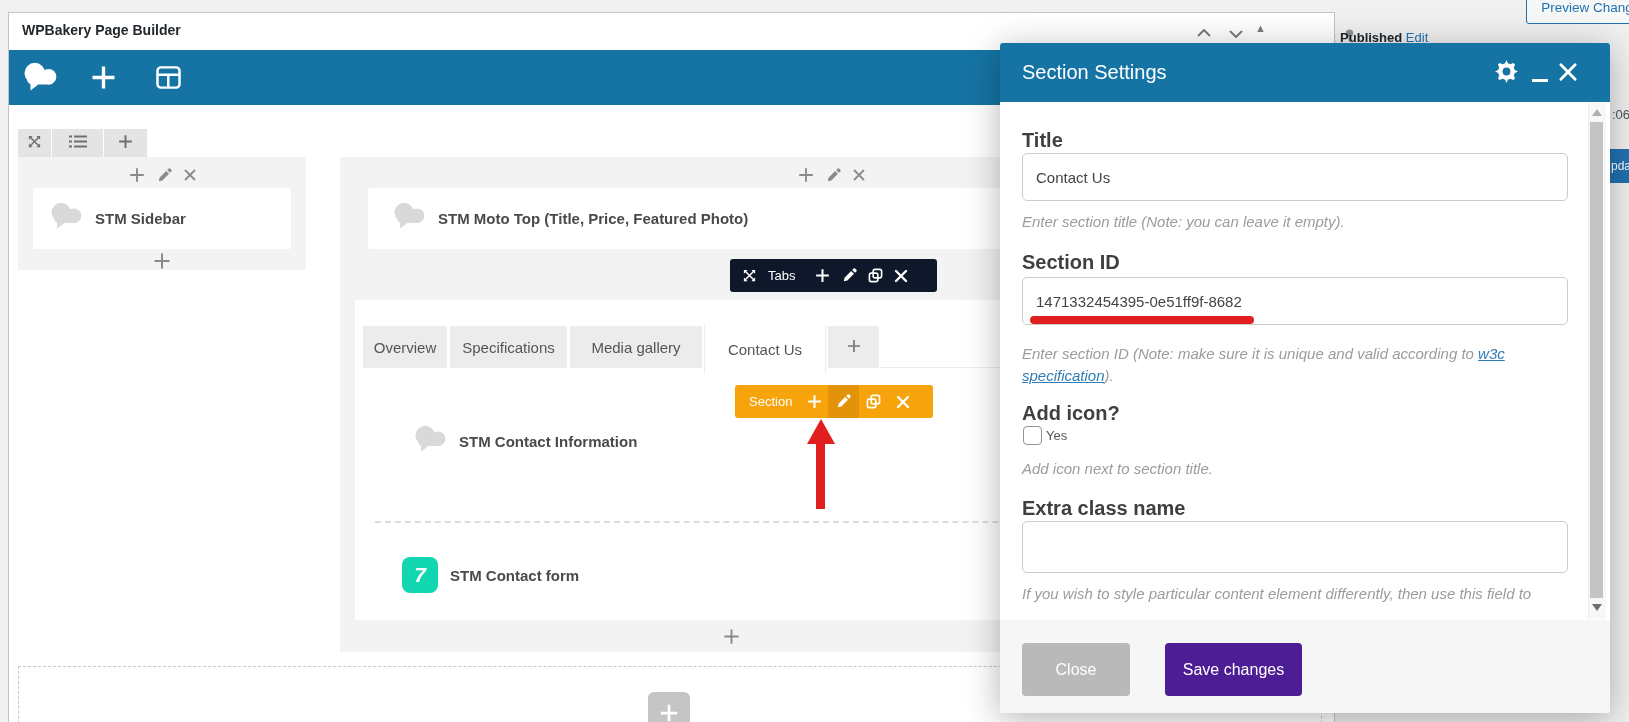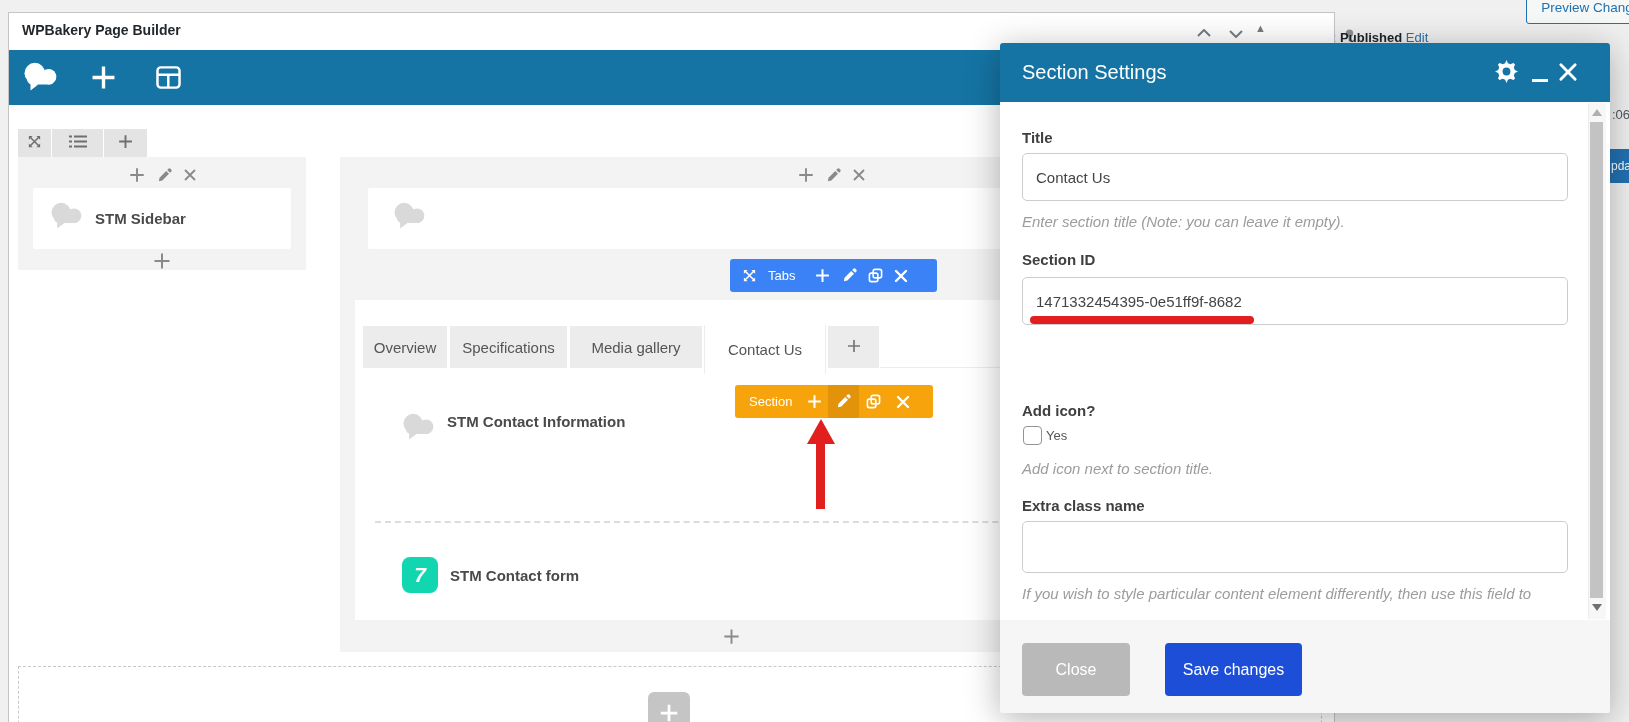--- a/index.html
+++ b/index.html
@@ -20,21 +20,21 @@
   .toolbar{background:#1574a4;}
   .tool-ic{color:#fff;display:flex;align-items:center;justify-content:center;cursor:pointer;}
   
   .rowctl{background:#e4e4e4;color:#6f6f6f;display:flex;align-items:center;justify-content:center;cursor:pointer;}
   .colbox{background:#f3f3f3;}
   .ctlrow{display:flex;align-items:center;justify-content:center;gap:11px;color:#8a8a8a;}
   .ctlrow .ic{display:flex;align-items:center;cursor:pointer;}
   .card{background:#fff;border-radius:2px;display:flex;align-items:center;}
   .el-label{font-size:15px;font-weight:600;color:#4a4a4a;}
   .graylogo{color:#d9d9d9;}
-  .bluebar{background:#3b82f6;border-radius:3px;display:flex;align-items:center;color:#fff;}
+  .bluebar{background:#0f172a;border-radius:3px;display:flex;align-items:center;color:#fff;}
   .orangebar{background:#f6a30c;border-radius:3px;display:flex;align-items:center;color:#fff;}
   .barlabel{font-size:13px;color:#fff;}
   .barcell{display:flex;align-items:center;justify-content:center;height:100%;cursor:pointer;}
   .tab{background:#ececec;display:flex;align-items:center;justify-content:center;
     font-size:15px;color:#555;cursor:pointer;}
   .tab.active{background:#fff;box-shadow:-1px 0 0 #ededed,1px 0 0 #ededed;}
   .dashedsep{border-top:2px dashed #dcdcdc;}
   .cf7{background:#12d6af;border-radius:8px;color:#fff;font-weight:bold;font-style:italic;
     font-size:21px;display:flex;align-items:center;justify-content:center;}
   .plusbtn{background:#c5c5c5;border-radius:6px;color:#fff;display:flex;align-items:center;justify-content:center;}
@@ -42,32 +42,32 @@
   
   .arrow-shaft{background:#e21f1f;}
   .arrow-head{width:0;height:0;border-left:14px solid transparent;border-right:14px solid transparent;
     border-bottom:25px solid #e21f1f;}
   .redline{background:#e21f1f;border-radius:4px;}
   
   .modal{background:#fff;border-radius:3px;box-shadow:0 6px 35px rgba(0,0,0,.3);}
   .modal-header{background:#1574a4;border-radius:3px 3px 0 0;}
   .modal-title{font-size:20px;font-weight:400;color:#fff;}
   .hdr-ic{color:#fff;display:flex;align-items:center;cursor:pointer;}
-  .fldlabel{font-size:15px;font-weight:bold;color:#3f3f3f;}
+  .fldlabel{font-size:20px;font-weight:bold;color:#3f3f3f;}
   .txtinput{border:1px solid #ccc;border-radius:5px;font-size:15px;color:#444;padding:0 13px;
     font-family:"Liberation Sans","DejaVu Sans",sans-serif;box-sizing:border-box;outline:none;background:#fff;}
   .help{font-size:15px;font-style:italic;color:#9c9c9c;}
   .help a{color:#2f7cb5;}
   .cb{border:1px solid #949494;border-radius:4px;background:#fff;cursor:pointer;box-sizing:border-box;}
   .cb-label{font-size:13px;color:#555;}
   .modal-footer{background:#f6f6f6;border-radius:0 0 3px 3px;}
   .btn{border:none;border-radius:4px;color:#fff;font-size:16px;cursor:pointer;
     font-family:"Liberation Sans","DejaVu Sans",sans-serif;}
   .btn-close{background:#b9b9b9;}
-  .btn-save{background:#1d4ed8;}
+  .btn-save{background:#4c1d95;}
   .sb-track{background:#f7f7f7;border-left:1px solid #ececec;}
   .sb-thumb{background:#c3c3c3;}
   .tri-up{width:0;height:0;border-left:5px solid transparent;border-right:5px solid transparent;border-bottom:7px solid #b0b0b0;}
   .tri-down{width:0;height:0;border-left:5px solid transparent;border-right:5px solid transparent;border-top:7px solid #6f6f6f;}
   .sort-tri{color:#787c82;font-size:11px;}
 </style>
 </head>
 <body>
 
 <div class="page">
@@ -216,20 +216,21 @@
   </div>
   <div class="abs card" style="left:368px;top:188px;width:926px;height:61px;z-index:4">
     <span class="graylogo" style="margin-left:22px">
       <svg width="38" height="29" viewBox="0 0 46 36" fill="currentColor">
           <circle cx="17" cy="13" r="12"></circle>
           <circle cx="33" cy="17" r="9"></circle>
           <rect x="8" y="14" width="32" height="12" rx="6"></rect>
           <path d="M12 24v9l9-7z"></path>
         </svg>
     </span>
+    <span class="el-label" style="margin-left:10px">STM Moto Top (Title, Price, Featured Photo)</span>
   </div>
 
   <div class="abs" style="left:355px;top:300px;width:952px;height:320px;background:#fff;z-index:4"></div>
   <div class="abs" style="left:880px;top:367px;width:427px;height:1px;background:#ececec;z-index:5"></div>
 
   <div class="abs bluebar" style="left:730px;top:259px;width:207px;height:33px;padding:0 12px;box-sizing:border-box;gap:11px;z-index:5">
     <span class="barcell">
       <svg width="15" height="15" viewBox="0 0 16 16" fill="currentColor">
           <path d="M2 2h4L2 6zM14 2v4l-4-4zM2 14v-4l4 4zM14 14h-4l4-4z"></path>
           <path d="M3.2 3.2l9.6 9.6M12.8 3.2L3.2 12.8" stroke="currentColor" stroke-width="1.6"></path>
@@ -298,21 +299,21 @@
     <span class="barcell" style="width:29px">
       <svg width="14" height="14" viewBox="0 0 14 14" fill="none">
           <path d="M2 2l10 10M12 2L2 12" stroke="currentColor" stroke-width="2.4" stroke-linecap="round"></path>
         </svg>
     </span>
   </div>
 
   <div class="abs arrow-head" style="left:807px;top:419px;z-index:7"></div>
   <div class="abs arrow-shaft" style="left:816px;top:442px;width:9px;height:67px;z-index:7"></div>
 
-  <div class="abs" style="left:384px;top:413px;width:560px;height:56px;z-index:4;display:flex;align-items:flex-start">
+  <div class="abs" style="left:396px;top:413px;width:560px;height:56px;z-index:4;display:flex;align-items:center">
     <span class="graylogo" style="margin-left:15px">
       <svg width="38" height="29" viewBox="0 0 46 36" fill="currentColor">
           <circle cx="17" cy="13" r="12"></circle>
           <circle cx="33" cy="17" r="9"></circle>
           <rect x="8" y="14" width="32" height="12" rx="6"></rect>
           <path d="M12 24v9l9-7z"></path>
         </svg>
     </span>
     <span class="el-label" style="margin-left:10px">STM Contact Information</span>
   </div>
@@ -357,20 +358,24 @@
       </svg>
   </span>
 
   <div class="abs fldlabel" style="left:1022px;top:129px;z-index:11">Title</div>
   <input class="abs txtinput" style="left: 1022px; top: 153px; width: 546px; height: 48px; z-index: 11;" value="Contact Us">
   <div class="abs help" style="left:1022px;top:213px;z-index:11">Enter section title (Note: you can leave it empty).</div>
 
   <div class="abs fldlabel" style="left:1022px;top:251px;z-index:11">Section ID</div>
   <input class="abs txtinput" style="left: 1022px; top: 277px; width: 546px; height: 48px; z-index: 11;" value="1471332454395-0e51ff9f-8682">
   <div class="abs redline" style="left:1030px;top:316px;width:224px;height:8px;z-index:12"></div>
+  <div class="abs help" style="left:1022px;top:343px;width:540px;line-height:22px;z-index:11">
+    <span>Enter section ID (Note: make sure it is unique and valid according to </span><a href="#">w3c</a><br>
+    <a href="#">specification</a><span>).</span>
+  </div>
 
   <div class="abs fldlabel" style="left:1022px;top:402px;z-index:11">Add icon?</div>
   <span class="abs cb" style="left:1023px;top:426px;width:19px;height:19px;z-index:11"></span>
   <span class="abs cb-label" style="left:1046px;top:428px;z-index:11">Yes</span>
   <div class="abs help" style="left:1022px;top:460px;z-index:11">Add icon next to section title.</div>
 
   <div class="abs fldlabel" style="left:1022px;top:497px;z-index:11">Extra class name</div>
   <input class="abs txtinput" style="left: 1022px; top: 521px; width: 546px; height: 52px; z-index: 11;" value="">
   <div class="abs help" style="left:1022px;top:583px;width:560px;line-height:22px;z-index:11">
     <span>If you wish to style particular content element differently, then use this field to</span><br>

